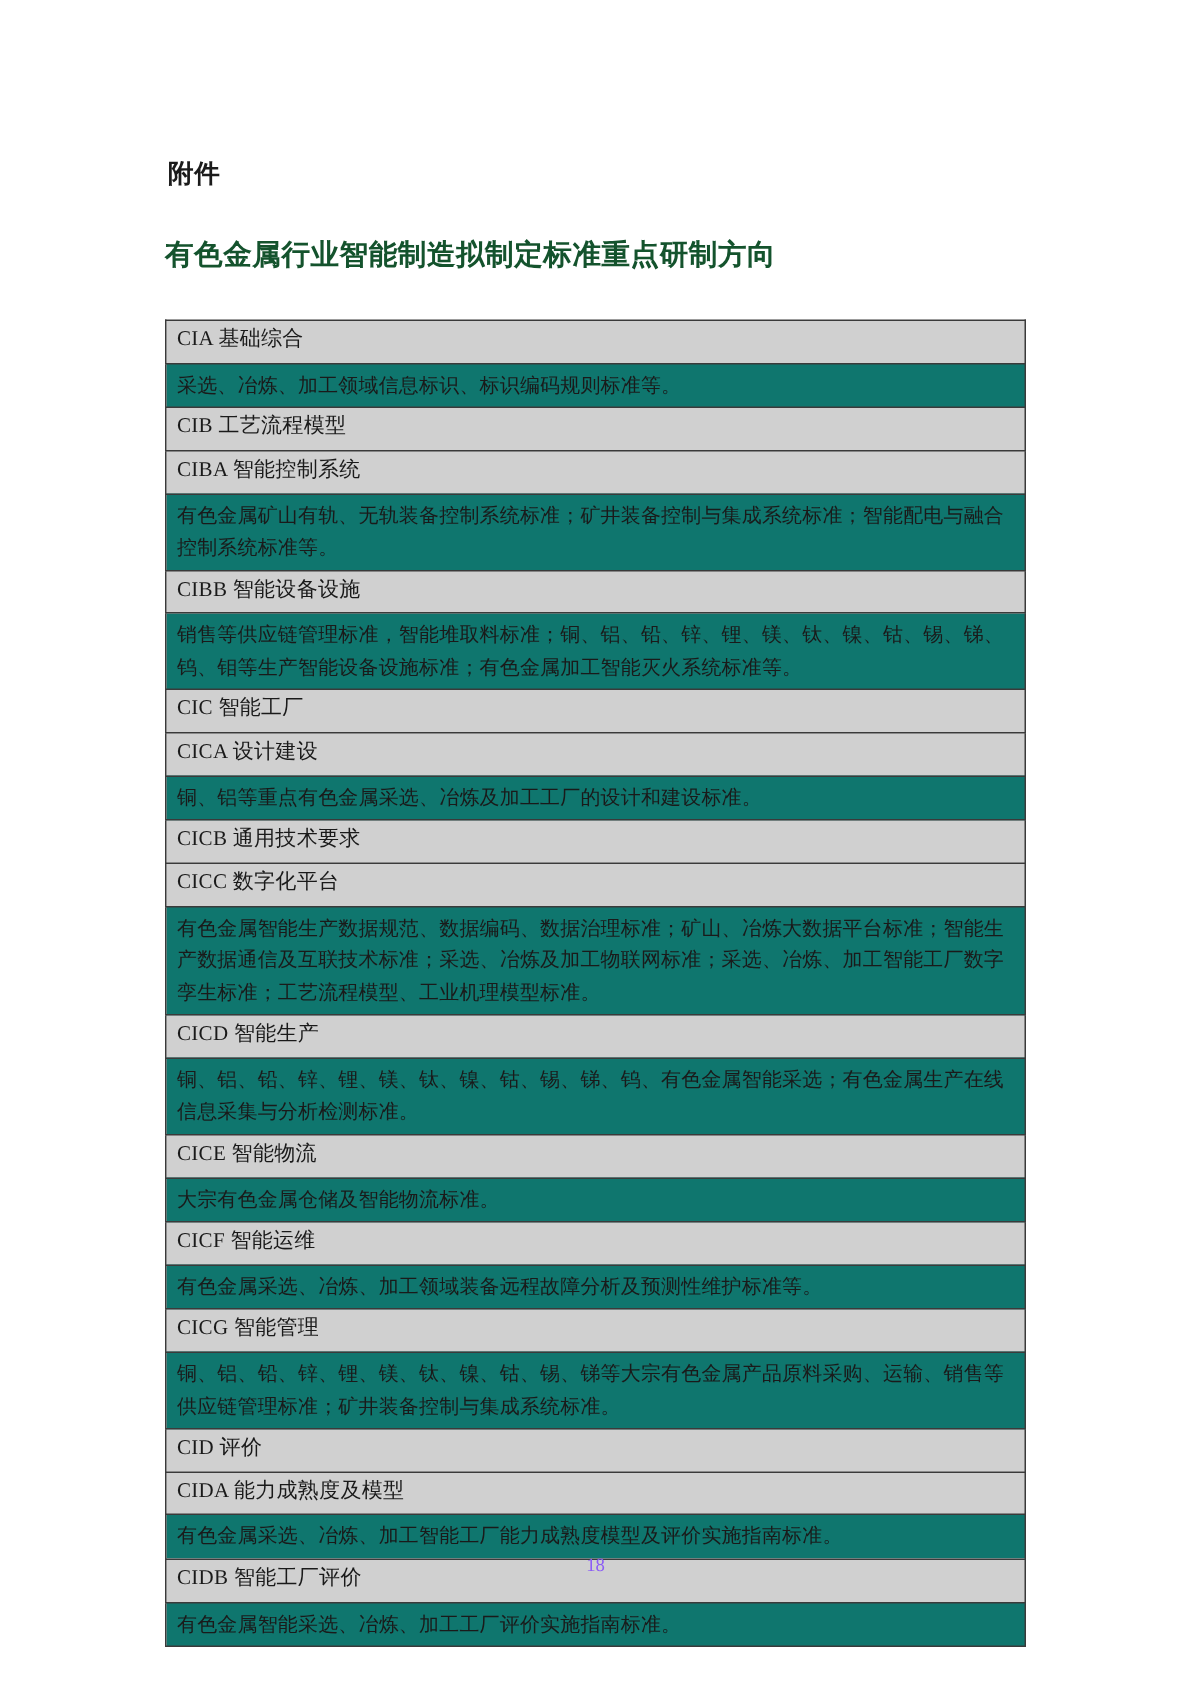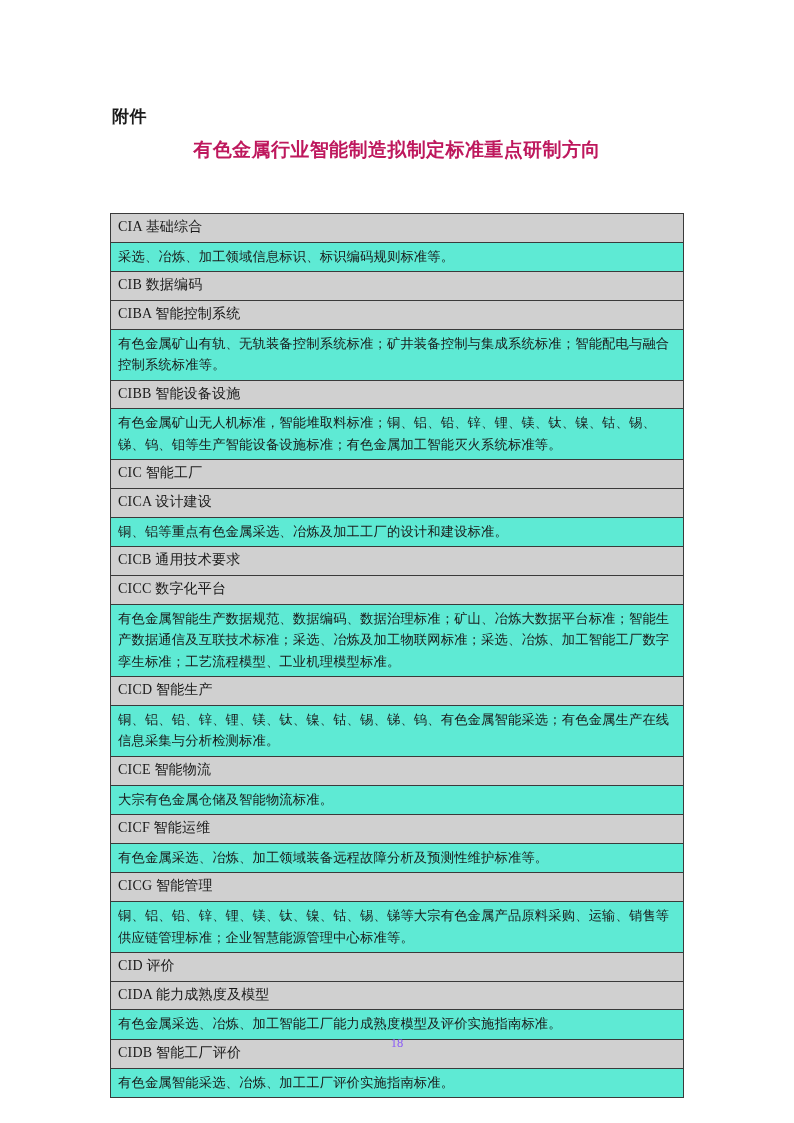--- a/index.html
+++ b/index.html
@@ -33,28 +33,27 @@
     font-size: 17px;
     font-weight: 700;
     letter-spacing: 0.5px;
     color: #1b1b1b;
     line-height: 1.2;
   }
 
   .doc-title {
     position: absolute;
     left: 110px;
-    top: 138px;
+    top: 159px;
     width: 574px;
-    text-align: center;
     font-family: "DejaVu Serif", "Liberation Serif", serif;
     font-size: 19px;
     font-weight: 700;
     letter-spacing: 0.4px;
-    color: #be185d;
+    color: #14532d;
     line-height: 1.25;
   }
 
   .std-table {
     position: absolute;
     left: 110px;
     top: 176px;
     width: 574px;
     border-collapse: collapse;
     table-layout: fixed;
@@ -78,21 +77,21 @@
   .cat-row td {
     background: #d0d0d0;
     font-size: 14px;
     letter-spacing: 0.2px;
     padding-top: 2px;
     padding-bottom: 3px;
   }
 
   
   .content-row td {
-    background: #5eead4;
+    background: #0f766e;
     letter-spacing: 0.15px;
   }
 
   .page-number {
     position: absolute;
     left: 0;
     top: 1036px;
     width: 794px;
     text-align: center;
     font-size: 12.5px;
@@ -111,33 +110,33 @@
 
   <table class="std-table">
     <tbody>
         <tr class="cat-row">
           <td>CIA  基础综合</td>
         </tr>
         <tr class="content-row">
           <td>采选、冶炼、加工领域信息标识、标识编码规则标准等。</td>
         </tr>
         <tr class="cat-row">
-          <td>CIB  数据编码</td>
+          <td>CIB  工艺流程模型</td>
         </tr>
         <tr class="cat-row">
           <td>CIBA  智能控制系统</td>
         </tr>
         <tr class="content-row">
           <td>有色金属矿山有轨、无轨装备控制系统标准；矿井装备控制与集成系统标准；智能配电与融合控制系统标准等。</td>
         </tr>
         <tr class="cat-row">
           <td>CIBB  智能设备设施</td>
         </tr>
         <tr class="content-row">
-          <td>有色金属矿山无人机标准，智能堆取料标准；铜、铝、铅、锌、锂、镁、钛、镍、钴、锡、锑、钨、钼等生产智能设备设施标准；有色金属加工智能灭火系统标准等。</td>
+          <td>销售等供应链管理标准，智能堆取料标准；铜、铝、铅、锌、锂、镁、钛、镍、钴、锡、锑、钨、钼等生产智能设备设施标准；有色金属加工智能灭火系统标准等。</td>
         </tr>
         <tr class="cat-row">
           <td>CIC  智能工厂</td>
         </tr>
         <tr class="cat-row">
           <td>CICA  设计建设</td>
         </tr>
         <tr class="content-row">
           <td>铜、铝等重点有色金属采选、冶炼及加工工厂的设计和建设标准。</td>
         </tr>
@@ -165,21 +164,21 @@
         <tr class="cat-row">
           <td>CICF  智能运维</td>
         </tr>
         <tr class="content-row">
           <td>有色金属采选、冶炼、加工领域装备远程故障分析及预测性维护标准等。</td>
         </tr>
         <tr class="cat-row">
           <td>CICG  智能管理</td>
         </tr>
         <tr class="content-row">
-          <td>铜、铝、铅、锌、锂、镁、钛、镍、钴、锡、锑等大宗有色金属产品原料采购、运输、销售等供应链管理标准；企业智慧能源管理中心标准等。</td>
+          <td>铜、铝、铅、锌、锂、镁、钛、镍、钴、锡、锑等大宗有色金属产品原料采购、运输、销售等供应链管理标准；矿井装备控制与集成系统标准。</td>
         </tr>
         <tr class="cat-row">
           <td>CID  评价</td>
         </tr>
         <tr class="cat-row">
           <td>CIDA  能力成熟度及模型</td>
         </tr>
         <tr class="content-row">
           <td>有色金属采选、冶炼、加工智能工厂能力成熟度模型及评价实施指南标准。</td>
         </tr>

